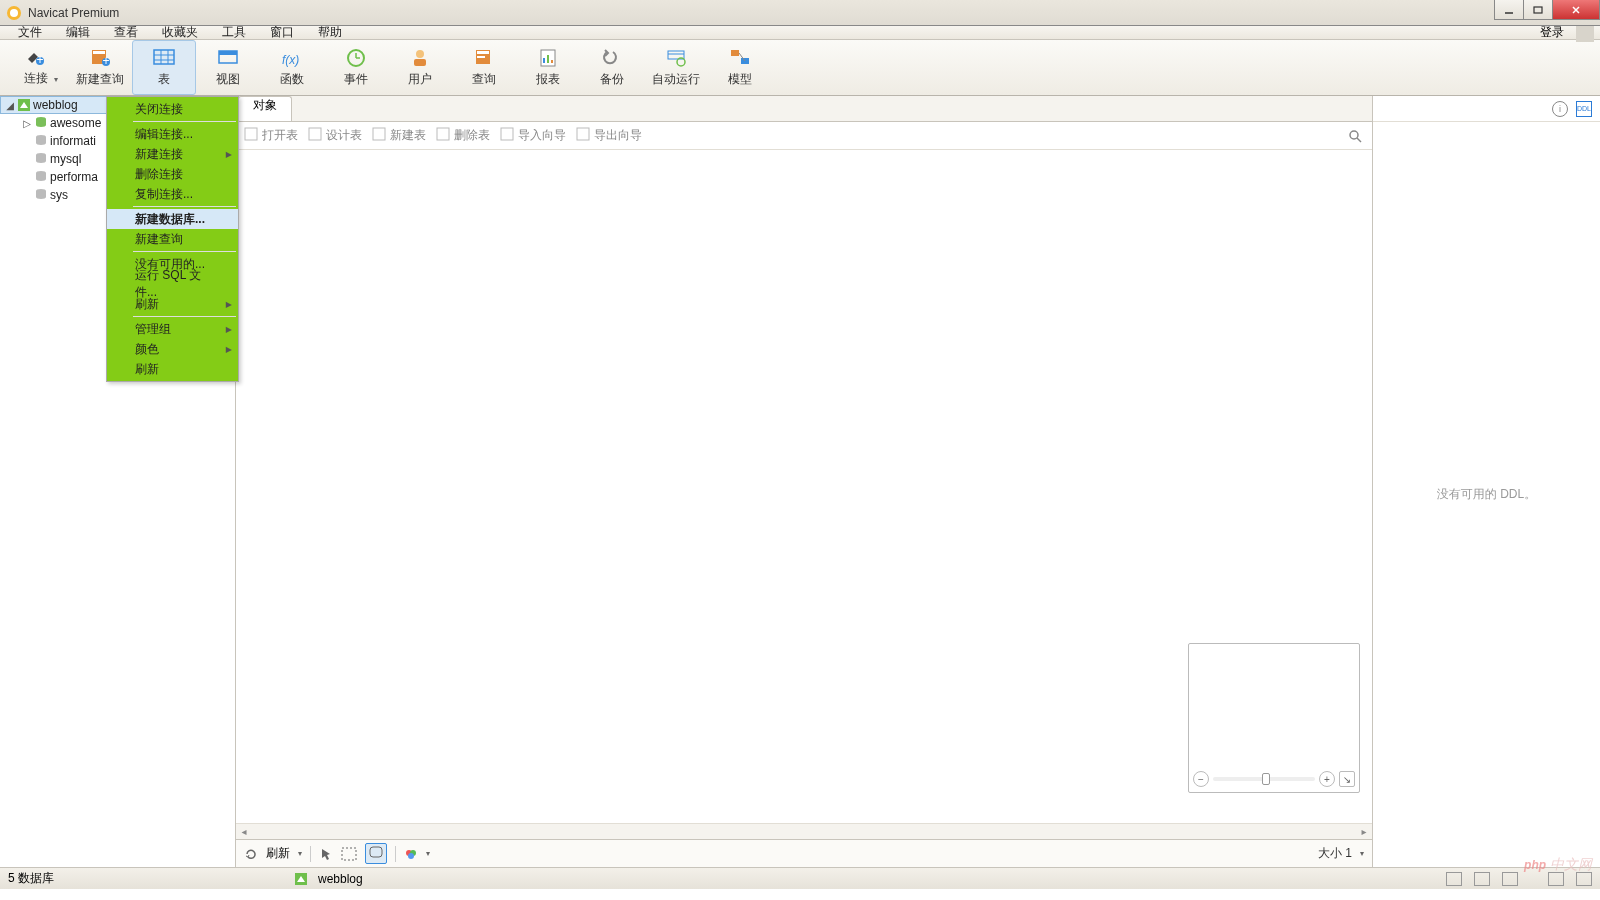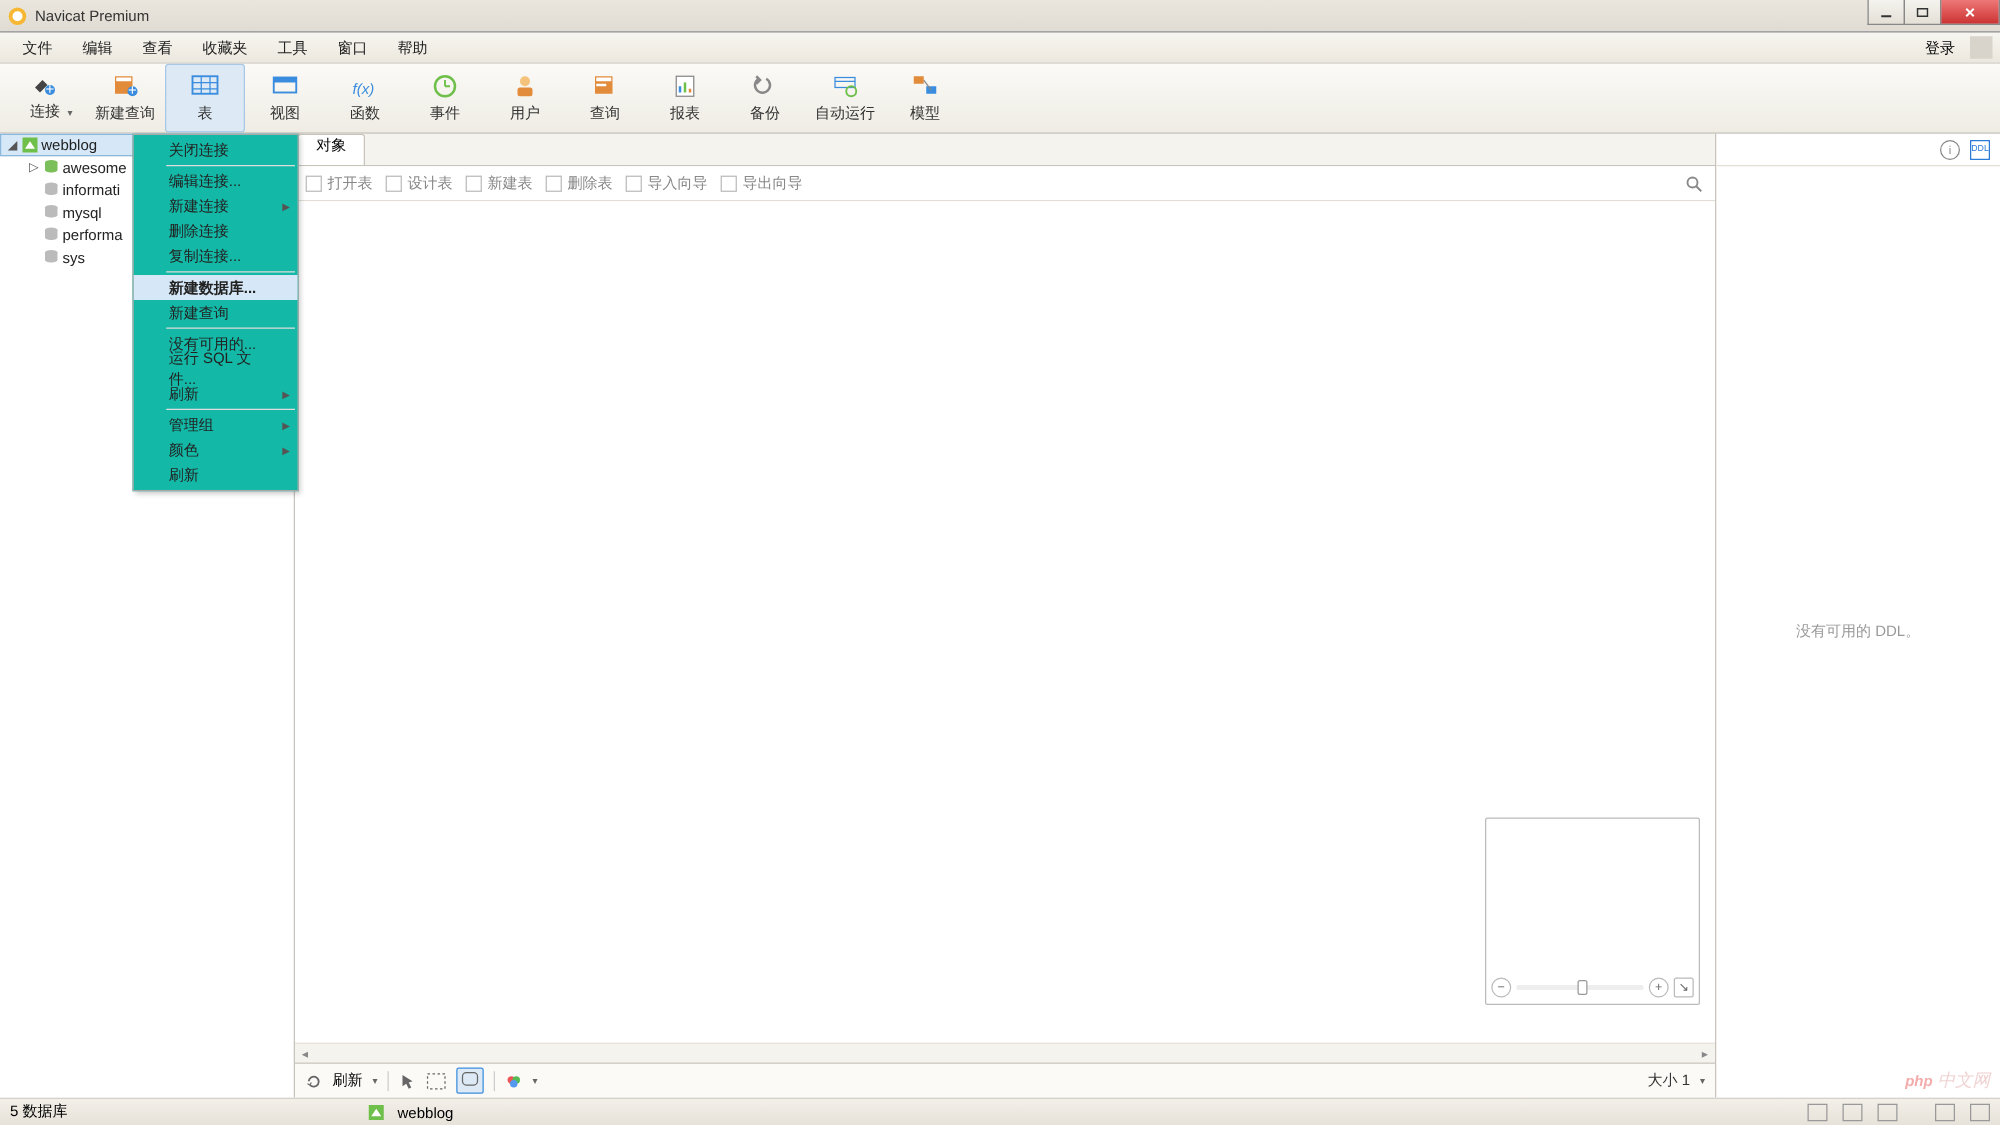--- a/index.html
+++ b/index.html
@@ -8,21 +8,21 @@
 
 .titlebar { height:26px; background:linear-gradient(#eae6dd,#e0dcd3); border-bottom:1px solid #888; display:flex; align-items:center; padding-left:6px; position:relative; }
 .titlebar .app-icon { width:16px; height:16px; margin-right:6px; }
 .titlebar .title { color:#333; }
 .win-controls { position:absolute; right:0; top:0; display:flex; }
 .win-btn { width:30px; height:20px; display:flex; align-items:center; justify-content:center; border:1px solid #888; border-top:none; margin-left:-1px; background:linear-gradient(#f5f3ee,#e4e0d7); }
 .win-btn.close { background:linear-gradient(#e77,#c33); width:48px; }
 .win-btn svg { width:10px; height:10px; }
 
 
-.menubar { height:25px; background:linear-gradient(#f7f5f0,#ece8df); border-bottom:1px solid #c8c4bb; display:flex; align-items:center; padding:0 6px; }
+.menubar { height:14px; background:linear-gradient(#f7f5f0,#ece8df); border-bottom:1px solid #c8c4bb; display:flex; align-items:center; padding:0 6px; }
 .menubar .menu-item { padding:3px 12px; color:#222; }
 .menubar .spacer { flex:1; }
 .menubar .login { padding:3px 8px; }
 .menubar .avatar { width:18px; height:18px; background:#d8d4cb; margin-left:4px; }
 
 
 .toolbar { height:56px; background:linear-gradient(#fbfaf7,#efece4); border-bottom:1px solid #b8b4ab; display:flex; align-items:stretch; padding:0 4px; }
 .tool-btn { width:64px; display:flex; flex-direction:column; align-items:center; justify-content:center; gap:2px; border-radius:3px; }
 .tool-btn.active { background:#ddeaf5; border:1px solid #a6c8e6; }
 .tool-btn .ico { width:28px; height:22px; display:flex; align-items:center; justify-content:center; position:relative; }
@@ -33,32 +33,32 @@
 .body { display:flex; height:calc(100% - 26px - 25px - 56px - 22px); }
 .sidebar { width:236px; border-right:1px solid #c8c4bb; background:#fff; position:relative; }
 .tree-row { height:18px; display:flex; align-items:center; padding-left:4px; gap:2px; }
 .tree-row.sel { background:#d6e8f7; border:1px solid #8cb8dc; }
 .tree-row .exp { width:10px; text-align:center; color:#555; font-size:10px; }
 .tree-row .dbico { width:14px; height:14px; }
 .tree-row .txt { color:#222; }
 .tree-child { padding-left:18px; }
 
 
-.context-menu { position:absolute; left:106px; top:0px; width:133px; background:#14b8a6; border:1px solid #aaa; box-shadow:2px 2px 4px rgba(0,0,0,.2); z-index:50; padding:2px 0;}
+.context-menu { position:absolute; left:106px; top:0px; width:133px; background:#84cc16; border:1px solid #aaa; box-shadow:2px 2px 4px rgba(0,0,0,.2); z-index:50; padding:2px 0;}
 .cm-item { height:20px; display:flex; align-items:center; padding:0 28px 0 28px; position:relative; color:#222; }
 .cm-item.hover { background:#d6e8f7;font-weight:bold; }
 .cm-item.sub::after { content:"▶"; font-size:8px; position:absolute; right:6px; color:#555; }
 .cm-sep { height:1px; background:#ddd; margin:2px 2px 2px 26px; }
 
 
 .main { flex:1; display:flex; flex-direction:column; }
 .obj-tabbar { height:26px; border-bottom:1px solid #c8c4bb; display:flex; align-items:flex-end; background:#f5f3ee; }
 .obj-tab { height:25px; padding:0 14px; display:flex; align-items:flex-start; border:1px solid #c8c4bb; border-bottom:none; background:#fff; margin-left:2px; border-radius:3px 3px 0 0; }
 .obj-toolbar { height:28px; border-bottom:1px solid #e2ded5; display:flex; align-items:center; gap:10px; padding:0 8px; background:#fff; color:#888; position:relative;}
-.obj-toolbar .obtn { display:flex; align-items:center; gap:4px; }
+.obj-toolbar .obtn { display:flex; align-items:flex-start; gap:4px; }
 .obj-toolbar .obtn .oico { width:14px; height:14px; }
 .obj-toolbar .search-ico { position:absolute; right:10px; }
 .content { flex:1; position:relative; background:#fff; }
 .minimap { position:absolute; right:12px; bottom:30px; width:172px; height:150px; border:1px solid #bbb; background:#fff; border-radius:2px; }
 .minimap-ctrl { position:absolute; left:4px; right:4px; bottom:4px; height:18px; display:flex; align-items:center; gap:4px; }
 .mm-btn { width:16px;height:16px;border:1px solid #bbb;border-radius:8px;display:flex;align-items:center;justify-content:center;font-size:10px;color:#666;background:#fff;}
 .mm-track { flex:1; height:4px; background:#eee; position:relative; border-radius:2px;}
 .mm-thumb { position:absolute; left:48%; top:-4px; width:8px;height:12px;border:1px solid #999;background:#fff;border-radius:2px;}
 .hscroll { height:16px; border-top:1px solid #e2ded5; background:#f5f3ee; display:flex; align-items:center; }
 .hscroll .arr { width:16px; text-align:center; color:#888; font-size:10px;}

